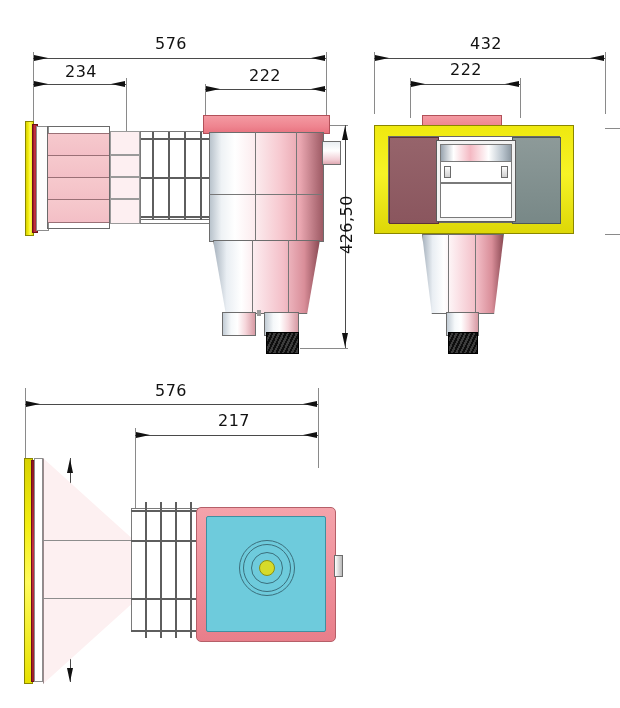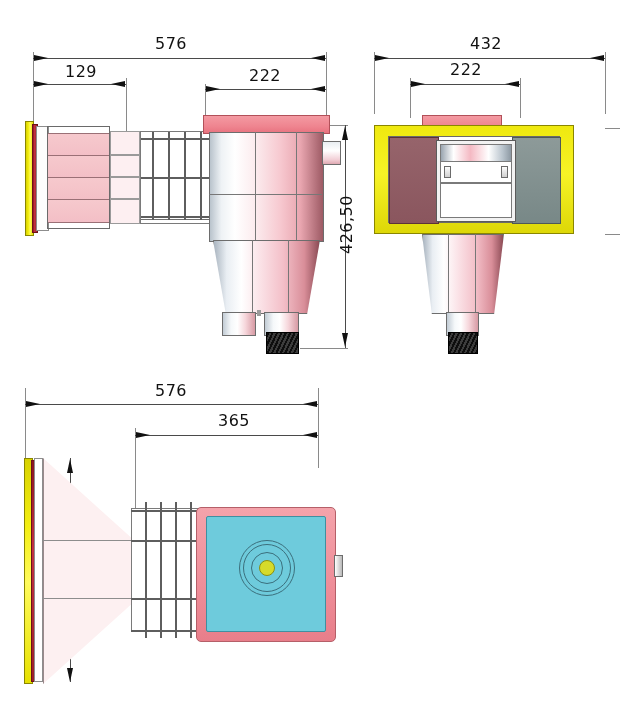--- a/index.html
+++ b/index.html
@@ -99,21 +99,21 @@
     <div class="dline h" style="left:33px;top:58px;width:293px;"></div>
     <div class="ar r" style="left:34px;top:55px;"></div>
     <div class="ar l" style="left:311px;top:55px;"></div>
     <div class="dim-label" style="left:155px;top:36px;">576</div>
 
     <div class="ext" style="left:33px;top:78px;height:62px;"></div>
     <div class="ext" style="left:126px;top:78px;height:62px;"></div>
     <div class="dline h" style="left:33px;top:84px;width:93px;"></div>
     <div class="ar r" style="left:34px;top:81px;"></div>
     <div class="ar l" style="left:111px;top:81px;"></div>
-    <div class="dim-label" style="left:65px;top:64px;">129</div>
+    <div class="dim-label" style="left:65px;top:64px;">234</div>
 
     <div class="ext" style="left:205px;top:84px;height:40px;"></div>
     <div class="ext" style="left:326px;top:84px;height:40px;"></div>
     <div class="dline h" style="left:205px;top:89px;width:121px;"></div>
     <div class="ar r" style="left:206px;top:86px;"></div>
     <div class="ar l" style="left:311px;top:86px;"></div>
     <div class="dim-label" style="left:249px;top:68px;">222</div>
 
     <div class="exth" style="left:320px;top:125px;width:28px;"></div>
     <div class="exth" style="left:300px;top:348px;width:48px;"></div>
@@ -217,21 +217,21 @@
     <div class="dline h" style="left:25px;top:24px;width:293px;"></div>
     <div class="ar r" style="left:26px;top:21px;"></div>
     <div class="ar l" style="left:303px;top:21px;"></div>
     <div class="dim-label" style="left:155px;top:3px;">576</div>
 
     <div class="ext" style="left:135px;top:48px;height:80px;"></div>
     <div class="ext" style="left:318px;top:48px;height:40px;"></div>
     <div class="dline h" style="left:135px;top:55px;width:183px;"></div>
     <div class="ar r" style="left:136px;top:52px;"></div>
     <div class="ar l" style="left:303px;top:52px;"></div>
-    <div class="dim-label" style="left:218px;top:33px;">365</div>
+    <div class="dim-label" style="left:218px;top:33px;">217</div>
 
     <div class="dline v" style="left:70px;top:78px;height:224px;"></div>
     <div class="ar u" style="left:67px;top:79px;"></div>
     <div class="ar d" style="left:67px;top:288px;"></div>
     <div class="dim-label vert" style="left:64px;top:213px;">432</div>
 
     <div class="flange-yellow" style="left:24px;top:78px;width:7px;height:224px;background:linear-gradient(180deg,#d8d200,#f3ee12 30%,#fffb5c 55%,#e6e000);"></div>
     <div class="flange-red" style="left:31px;top:80px;width:3px;height:220px;background:linear-gradient(180deg,#8b1520,#c23141 40%,#9c2029);"></div>
     <div class="ol" style="left:34px;top:78px;width:9px;height:224px;background:#ffffff;border-color:#8d8d8d;"></div>
 

